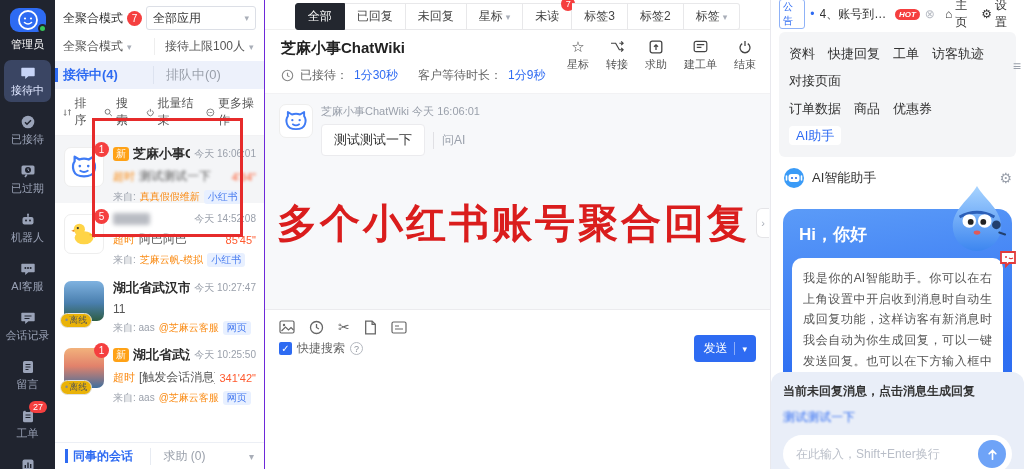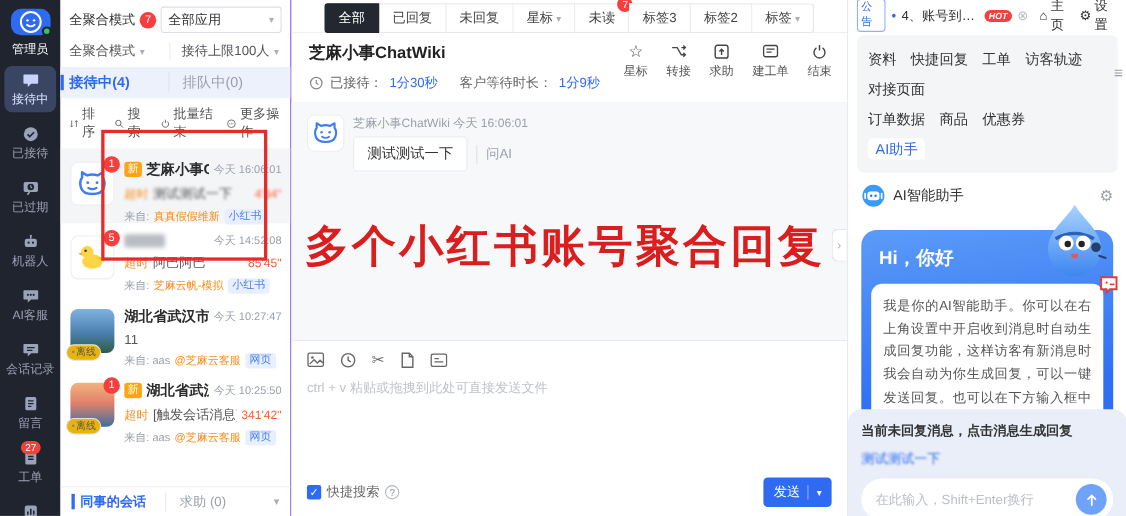--- a/index.html
+++ b/index.html
@@ -7,21 +7,21 @@
   .app{position:relative;width:1024px;height:469px;background:#fff;overflow:hidden;font-size:12px;color:#333;}
 
   
   .sidebar{position:absolute;left:0;top:0;bottom:0;width:55px;background:#20242f;display:flex;flex-direction:column;align-items:center;padding-top:8px;color:#99a1b5;font-size:11px;}
   .s-avatar{position:relative;width:36px;height:36px;border-radius:9px;background:#2e6bf2;display:flex;align-items:center;justify-content:center;}
   .s-avatar .dot{position:absolute;right:-1px;bottom:-1px;width:9px;height:9px;border-radius:50%;background:#35c759;border:2px solid #20242f;}
   .s-user{color:#fff;margin:5px 0 8px;font-size:11px;}
   .nav-item{position:relative;width:47px;padding:5px 0 4px;margin-bottom:7px;display:flex;flex-direction:column;align-items:center;border-radius:7px;cursor:pointer;}
   .nav-item.active{background:#3a4563;color:#dfe6ff;}
   .nav-item svg{display:block;margin-bottom:2px;}
-  .nav-badge{position:absolute;top:-2px;right:14px;background:#f53f3f;color:#fff;font-size:9px;line-height:12px;padding:0 4px;border-radius:7px;}
+  .nav-badge{position:absolute;top:-2px;right:4px;background:#f53f3f;color:#fff;font-size:9px;line-height:12px;padding:0 4px;border-radius:7px;}
 
   
   .listpanel{position:absolute;left:55px;top:0;bottom:0;width:210px;background:#fff;border-right:1px solid #6d28d9;display:flex;flex-direction:column;}
   .lp-r1{display:flex;align-items:center;gap:4px;padding:6px 8px 4px;}
   .lp-mode{font-size:12px;color:#333;}
   .badge7{background:#f53f3f;color:#fff;border-radius:50%;width:15px;height:15px;font-size:10px;display:inline-flex;align-items:center;justify-content:center;}
   .lp-select{flex:1;border:1px solid #dcdfe6;border-radius:3px;height:24px;display:flex;align-items:center;justify-content:space-between;padding:0 6px;color:#333;}
   .caret{color:#a9aeb8;font-size:9px;}
   .lp-r2{display:flex;align-items:center;padding:4px 8px 6px;color:#555;}
   .lp-r2 .half{flex:1;display:flex;align-items:center;gap:4px;}
@@ -509,21 +509,20 @@
               <path d="M7.5 1v3h3" stroke="#666" fill="none" stroke-width="1.2"></path>
             </svg>
           </span>
         <span class="ti">
             <svg width="16" height="13" viewBox="0 0 16 13">
               <rect x="1" y="1" width="14" height="11" rx="1.5" stroke="#666" fill="none" stroke-width="1.2"></rect>
               <path d="M4 5h4M4 8h8" stroke="#666" stroke-width="1.2"></path>
             </svg>
           </span>
       </div>
-      <div class="chint">ctrl + v 粘贴或拖拽到此处可直接发送文件</div>
       <div class="cbottom">
         <span class="checkbox">✓</span>
         <span class="qlabel">快捷搜索</span>
         <span class="qmark">?</span>
         <button class="sendbtn">
             <span>发送</span>
             <span class="sep"></span>
             <span style="font-size:9px;">▾</span>
           </button>
       </div>

